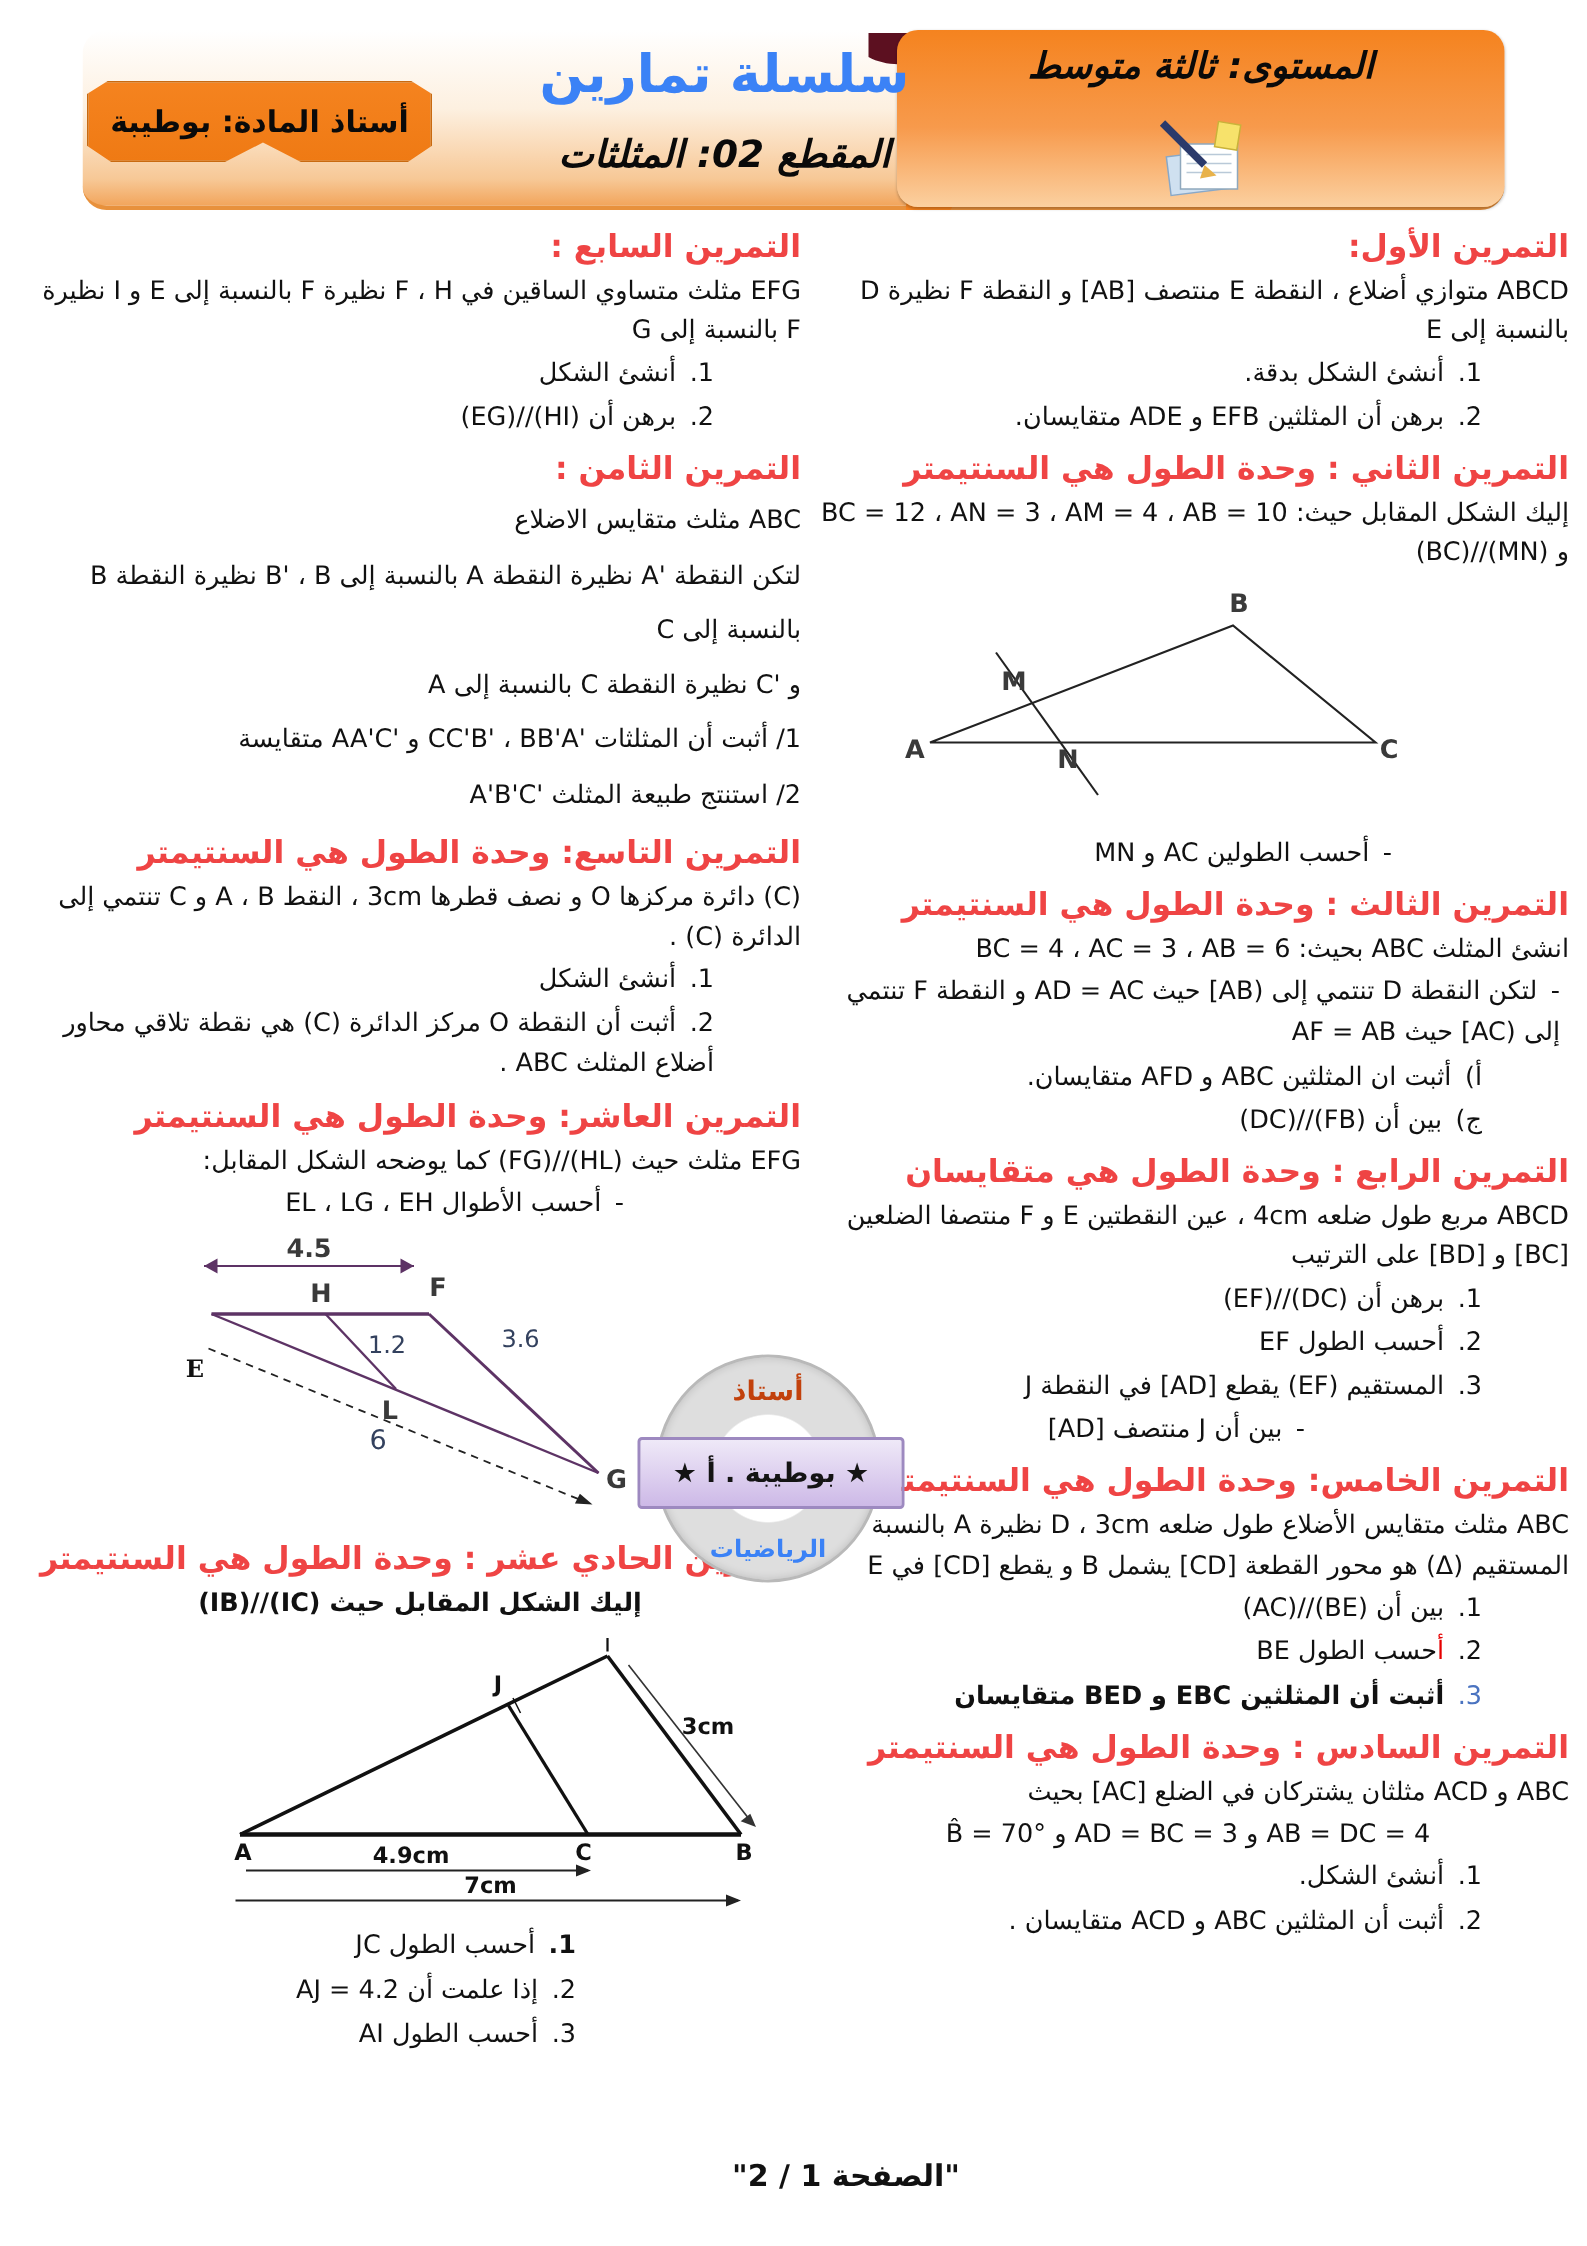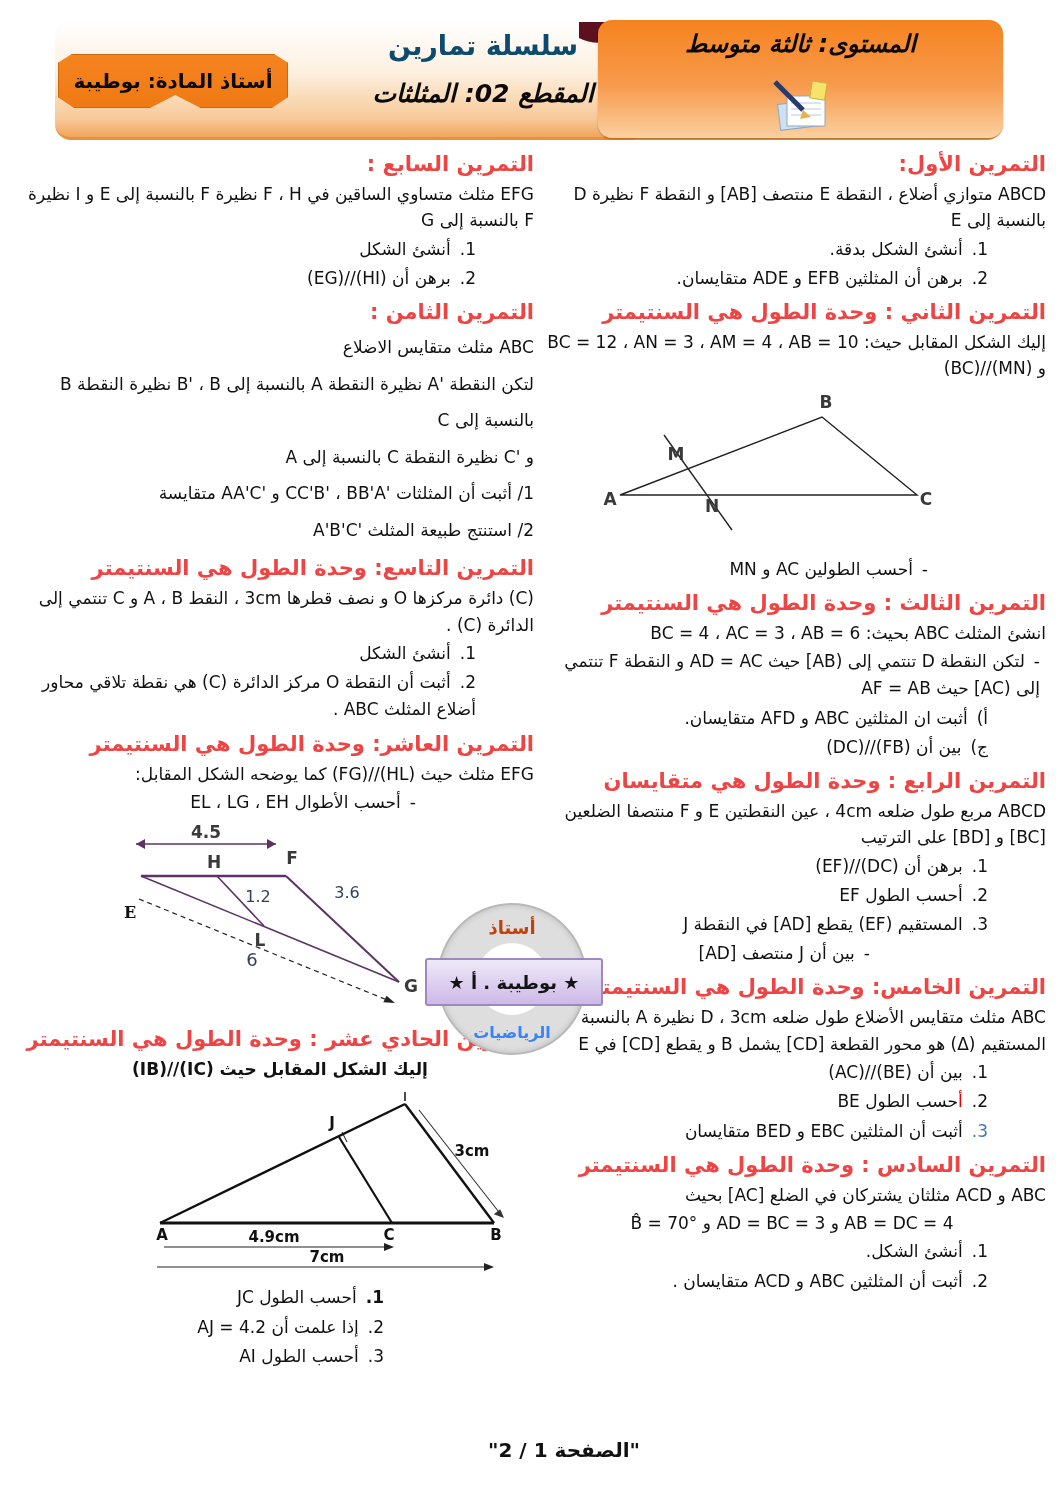--- a/index.html
+++ b/index.html
@@ -11,21 +11,21 @@
   .header-bg { position:absolute; inset:0; border-radius:16px;
                background:linear-gradient(180deg,#ffffff 0%,#fdf0e0 45%,#f7c896 85%,#f2a55c 100%);
                border-bottom:3px solid #e8913c; }
   .hdr-right { position:absolute; right:0; top:0; width:405px; height:118px; border-radius:14px;
                background:linear-gradient(180deg,#f5831f 0%,#f79a4c 55%,#fbd0a0 100%);
                box-shadow:0 1px 2px rgba(0,0,0,.25); z-index:2;font-style:italic; }
   .hdr-level { margin:10px 12px 0; text-align:center; font-weight:bold; font-size:24px; color:#0a0a0a; direction:rtl; }
   .hdr-icon { position:absolute; left:50%; bottom:2px; transform:translateX(-50%); }
   .hdr-ribbon { position:absolute; left:516px; top:0px; z-index:1; }
   .hdr-center { position:absolute; left:268px; top:10px; width:320px; z-index:3; text-align:center; direction:rtl; }
-  .hdr-series { font-weight:bold; font-size:27px; color:#0c4a6e; }
+  .hdr-series { font-weight:bold; font-size:35px; color:#3b82f6; }
   .hdr-section { font-weight:bold; font-size:25px; color:#0a0a0a; margin-top:18px;font-style:italic; }
   .hdr-teacher { position:absolute; left:3px; top:34px; width:228px; height:52px; z-index:3;
                  background:linear-gradient(180deg,#f5831f,#ef7a14); border:1px solid #c96a10;
                  clip-path:polygon(6% 0,94% 0,100% 16%,100% 80%,93% 100%,62% 100%,51% 76%,40% 100%,7% 100%,0 80%,0 16%);
                  display:flex; align-items:center; justify-content:center;
                  font-weight:bold; font-size:20px; color:#0a0a0a; direction:rtl; }
 
   
   .col { position:absolute; top:146px; width:508px; direction:rtl; text-align:right; }
   #col-right { left:538px; }
@@ -150,21 +150,21 @@
         <div class="li dash-indent"><span class="m">-</span><span class="t">بين أن J منتصف ⁦[AD]⁩</span></div>
       </div>
     </section>
 
     <section class="ex">
       <h2 class="ex-title">التمرين الخامس: وحدة الطول هي السنتيمتر</h2>
       <p class="ex-body">⁦ABC⁩ مثلث متقايس الأضلاع طول ضلعه ⁦3cm⁩ ، D نظيرة A بالنسبة B و المستقيم ⁦(Δ)⁩ هو محور القطعة ⁦[CD]⁩ يشمل B و يقطع ⁦[CD]⁩ في E</p>
       <div class="items">
         <div class="li"><span class="m">1.</span><span class="t">بين أن ⁦(AC)//(BE)⁩</span></div>
         <div class="li"><span class="m">2.</span><span class="t"><span class="red-letter">أ</span><span>حسب الطول BE</span></span></div>
-        <div class="li"><span class="m blue">3.</span><span class="t" style="font-weight:normal">أثبت أن المثلثين EBC و BED متقايسان</span></div>
+        <div class="li"><span class="m blue">3.</span><span class="t" style="font-weight:bold">أثبت أن المثلثين EBC و BED متقايسان</span></div>
       </div>
     </section>
 
     <section class="ex">
       <h2 class="ex-title">التمرين السادس : وحدة الطول هي السنتيمتر</h2>
       <p class="ex-body">⁦ABC⁩ و ⁦ACD⁩ مثلثان يشتركان في الضلع ⁦[AC]⁩ بحيث</p>
       <p class="ex-body" style="text-align:center">⁦AB = DC = 4⁩ و ⁦AD = BC = 3⁩ و ⁦B̂ = 70°⁩</p>
       <div class="items">
         <div class="li"><span class="m">1.</span><span class="t">أنشئ الشكل.</span></div>
         <div class="li"><span class="m">2.</span><span class="t">أثبت أن المثلثين ABC و ACD متقايسان .</span></div>

